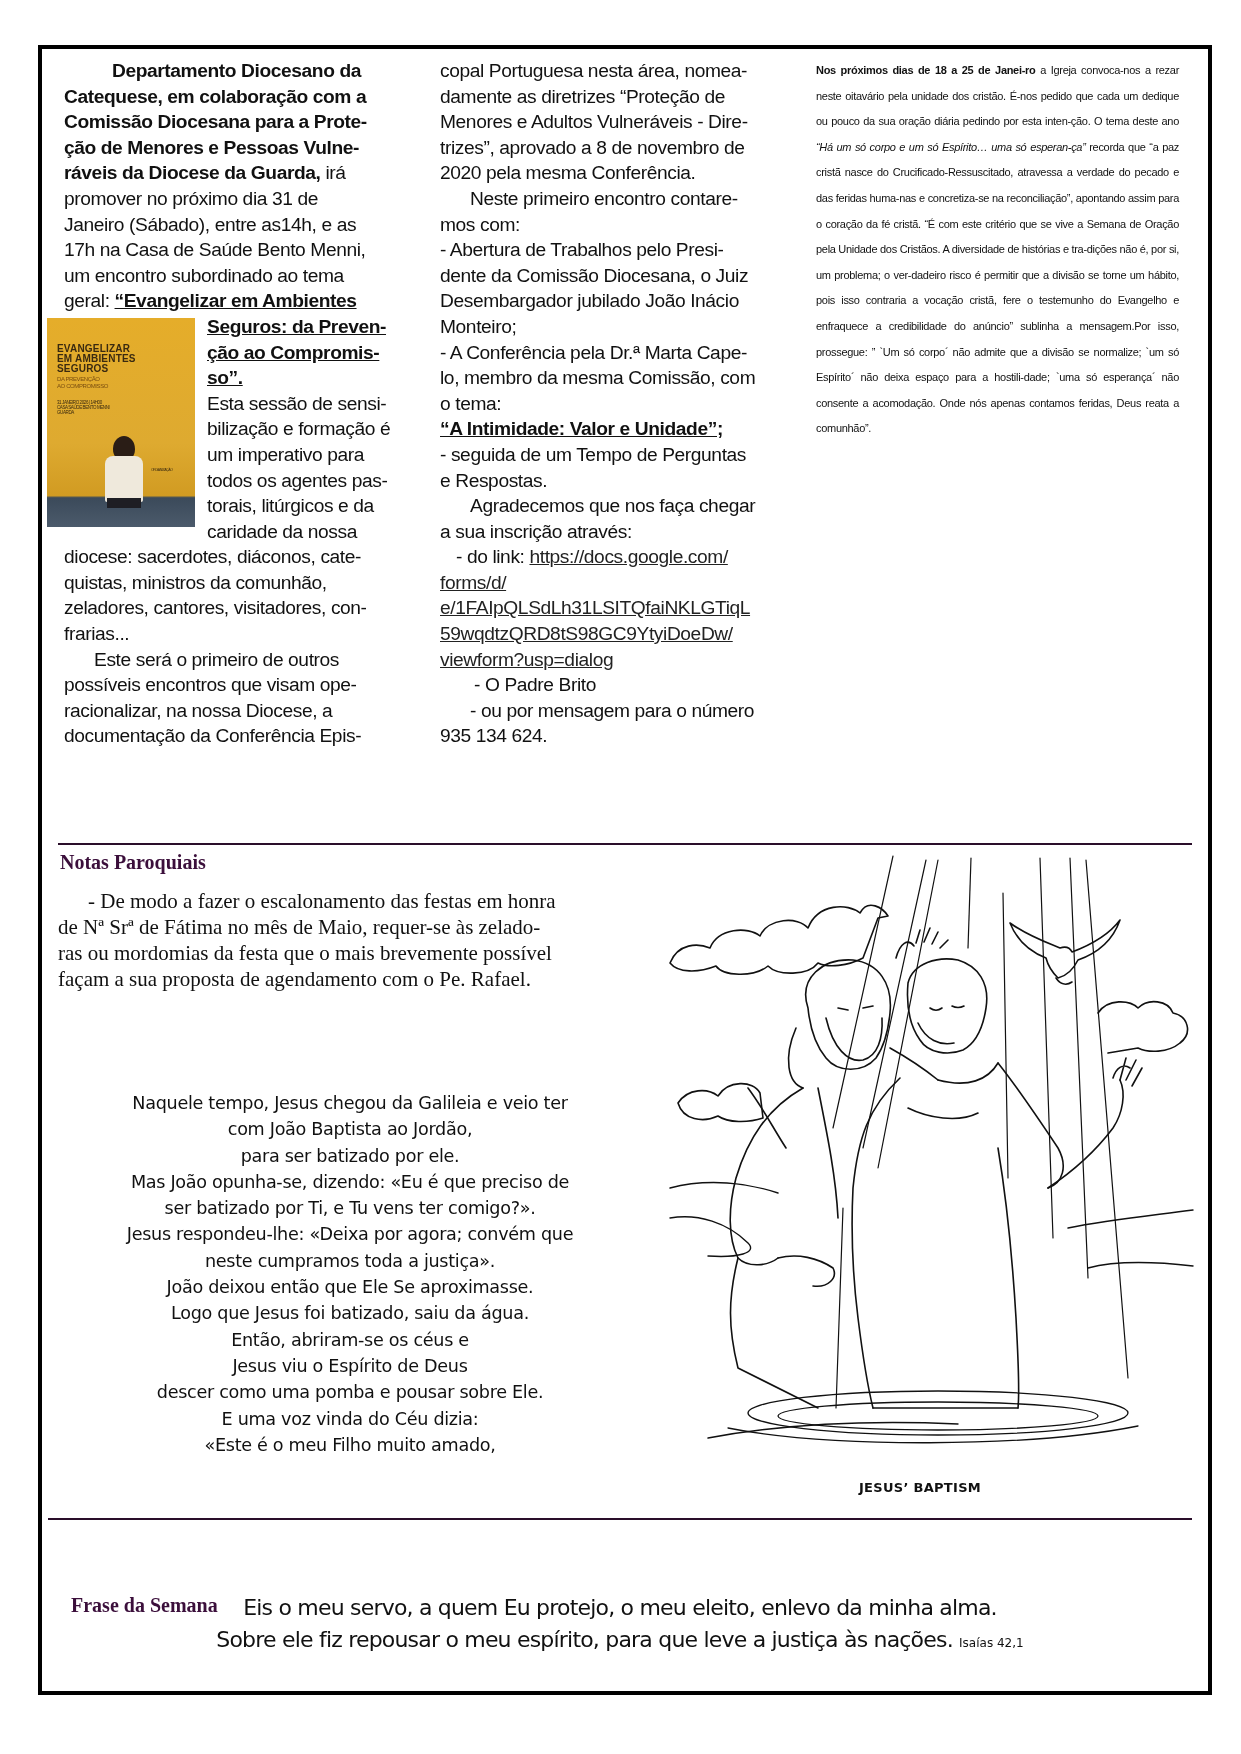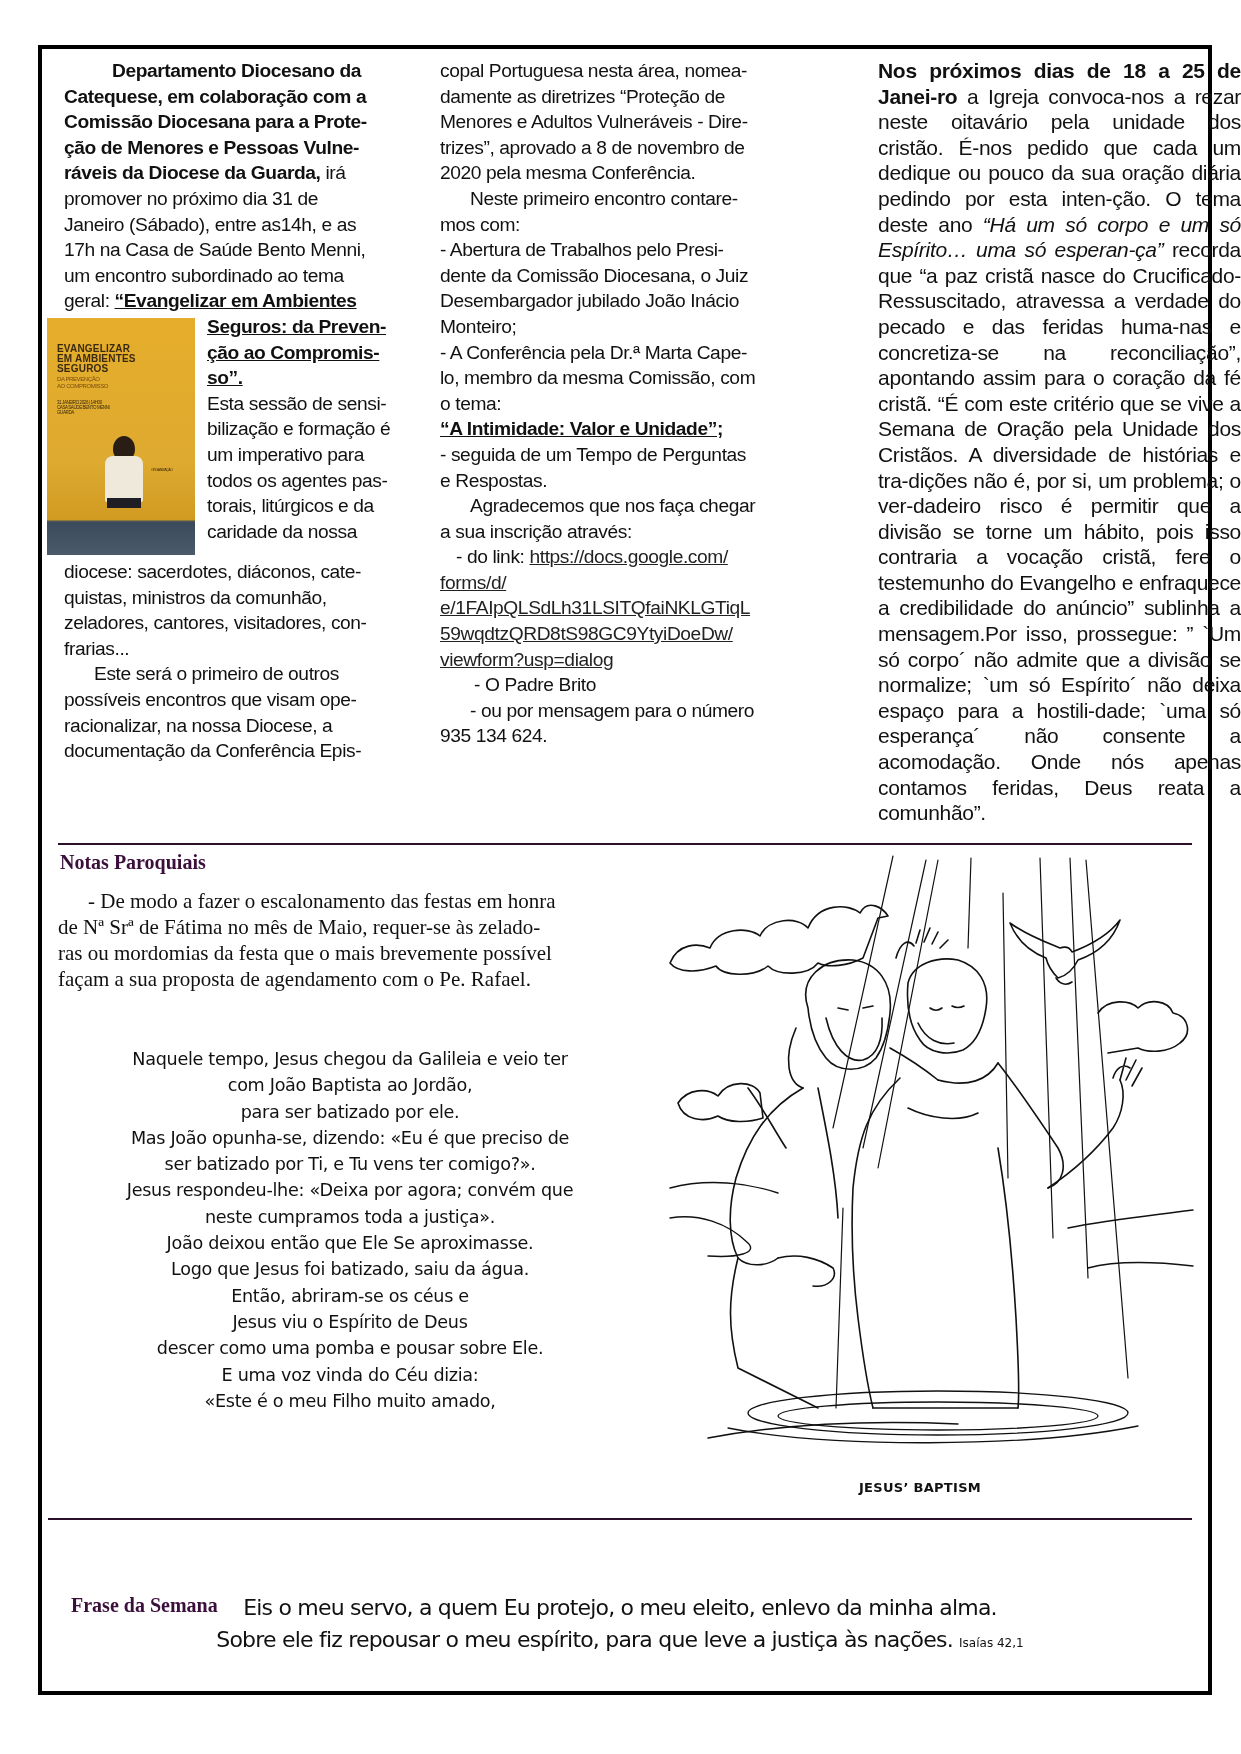--- a/index.html
+++ b/index.html
@@ -8,31 +8,31 @@
 
   .page-frame {
     position: absolute; left: 38px; top: 45px; width: 1174px; height: 1650px;
     border: 4px solid #000;
   }
 
   
   .col { position: absolute; font-family: "Liberation Sans", sans-serif; }
   .col1 { left: 64px; top: 58px; width: 345px; font-size: 19.2px; line-height: 25.6px; letter-spacing: -0.4px; }
   .col2 { left: 440px; top: 58px; width: 362px; font-size: 19.2px; line-height: 25.6px; letter-spacing: -0.4px; }
-  .col3 { left: 878px; top: 58px; width: 363px; font-size: 21px; line-height: 25.6px; text-align: justify; letter-spacing: -0.3px; }
+  .col3 { left: 816px; top: 58px; width: 363px; font-size: 11px; line-height: 25.6px; text-align: justify; letter-spacing: -0.3px; }
 
   .bold { font-weight: bold; }
   .ital-ul { font-weight: bold; text-decoration: underline; }
   .ital { font-style: italic; }
   .link { text-decoration: underline; color: #222; word-break: break-all; }
   .indent { text-indent: 30px; }
   .line { display: block; }
 
   .poster {
-    float: left; width: 148px; height: 237px; margin: 4px 12px 4px -17px;
+    float: left; width: 148px; height: 209px; margin: 4px 12px 4px -17px;
     background: linear-gradient(180deg, #e5ad2a 0%, #deaa30 60%, #d19b22 85%, #3b4a5a 86%, #4b5a6b 100%);
     position: relative; overflow: hidden;
   }
   .poster .p-title { position: absolute; left: 10px; top: 26px; font-size: 10px; line-height: 10px; font-weight: bold; color: #3a2a10; letter-spacing: 0.2px; }
   .poster .p-sub { position: absolute; left: 10px; top: 58px; font-size: 6px; line-height: 7px; color: #7a4e10; }
   .poster .p-date { position: absolute; left: 10px; top: 82px; font-size: 4.5px; line-height: 5px; color: #3a2a10; }
   .poster .p-figure-head { position: absolute; left: 66px; top: 118px; width: 22px; height: 26px; border-radius: 50%; background: #2a1d16; }
   .poster .p-figure-body { position: absolute; left: 58px; top: 138px; width: 38px; height: 46px; border-radius: 8px 8px 2px 2px; background: #efe9dc; }
   .poster .p-figure-legs { position: absolute; left: 60px; top: 180px; width: 34px; height: 10px; background: #1e1e24; }
   .poster .p-org { position: absolute; left: 104px; top: 150px; font-size: 3.5px; line-height: 4px; color: #3a2a10; width: 38px; }
@@ -41,21 +41,21 @@
   .hr { position: absolute; height: 2px; background: #2a0e2a; }
   .section-title {
     position: absolute; font-family: "Liberation Serif", serif; font-weight: bold;
     color: #3b0f3b; font-size: 20px;
   }
   .notas-body {
     position: absolute; left: 58px; top: 888px; width: 596px;
     font-family: "Liberation Serif", serif; font-size: 21px; line-height: 26px; color: #111;
   }
   .gospel {
-    position: absolute; left: 70px; top: 1046px; width: 560px;
+    position: absolute; left: 70px; top: 1090px; width: 560px;
     font-family: "DejaVu Sans", sans-serif; font-size: 17.6px; line-height: 26.3px; text-align: center; color: #111;
     letter-spacing: -0.3px;
   }
   .illustration { position: absolute; left: 668px; top: 848px; width: 530px; height: 600px; }
   .illus-caption {
     position: absolute; left: 820px; top: 1480px; width: 200px; text-align: center;
     font-family: "DejaVu Sans", sans-serif; font-weight: bold; font-size: 13px; letter-spacing: 0.3px; color: #111;
   }
 
   .frase {

